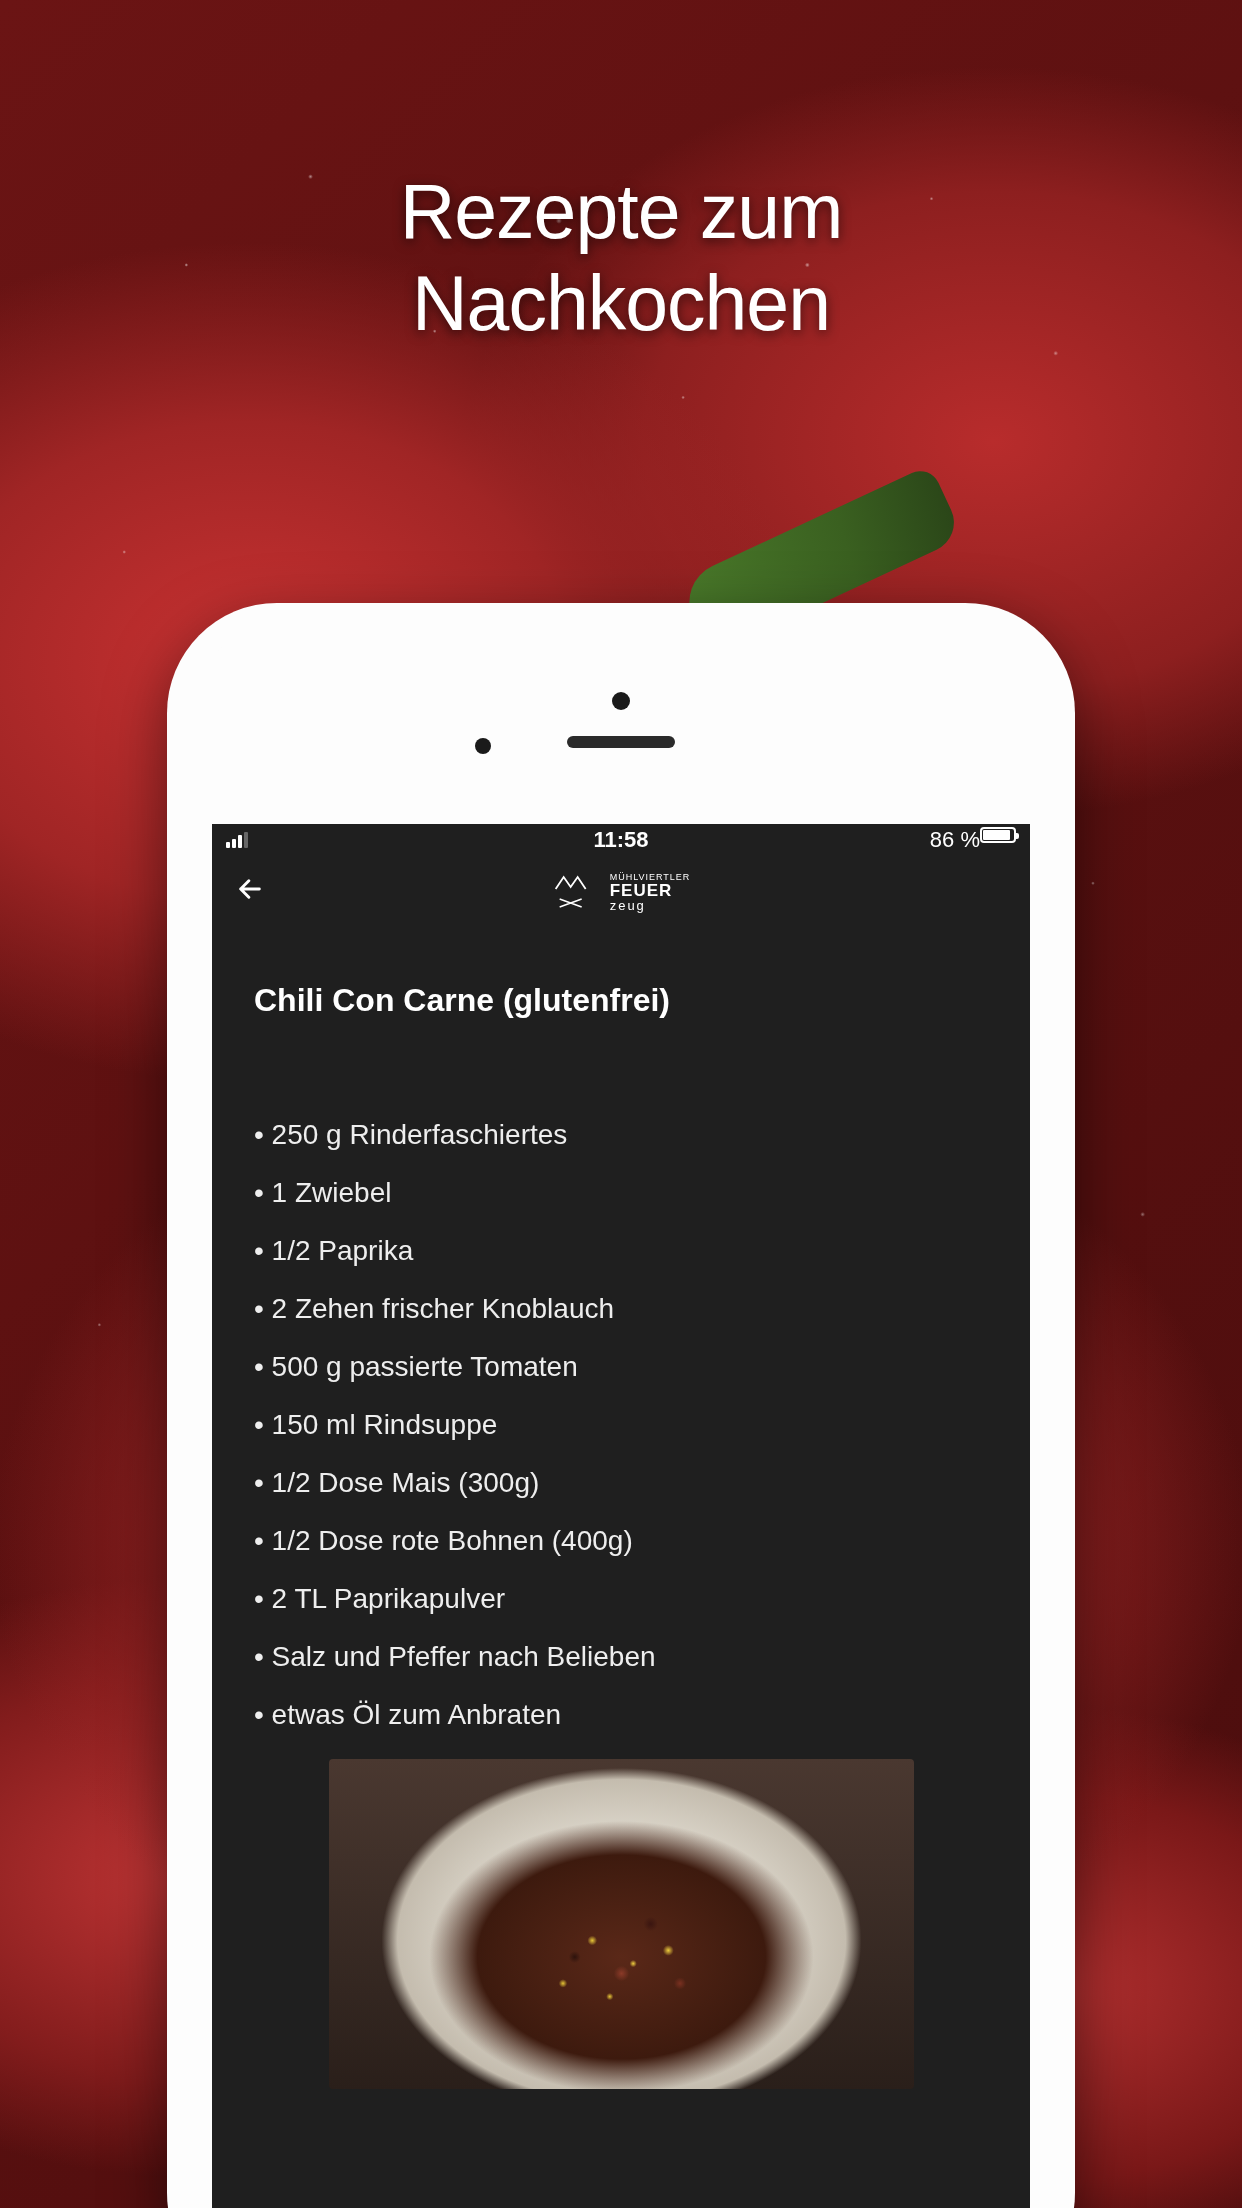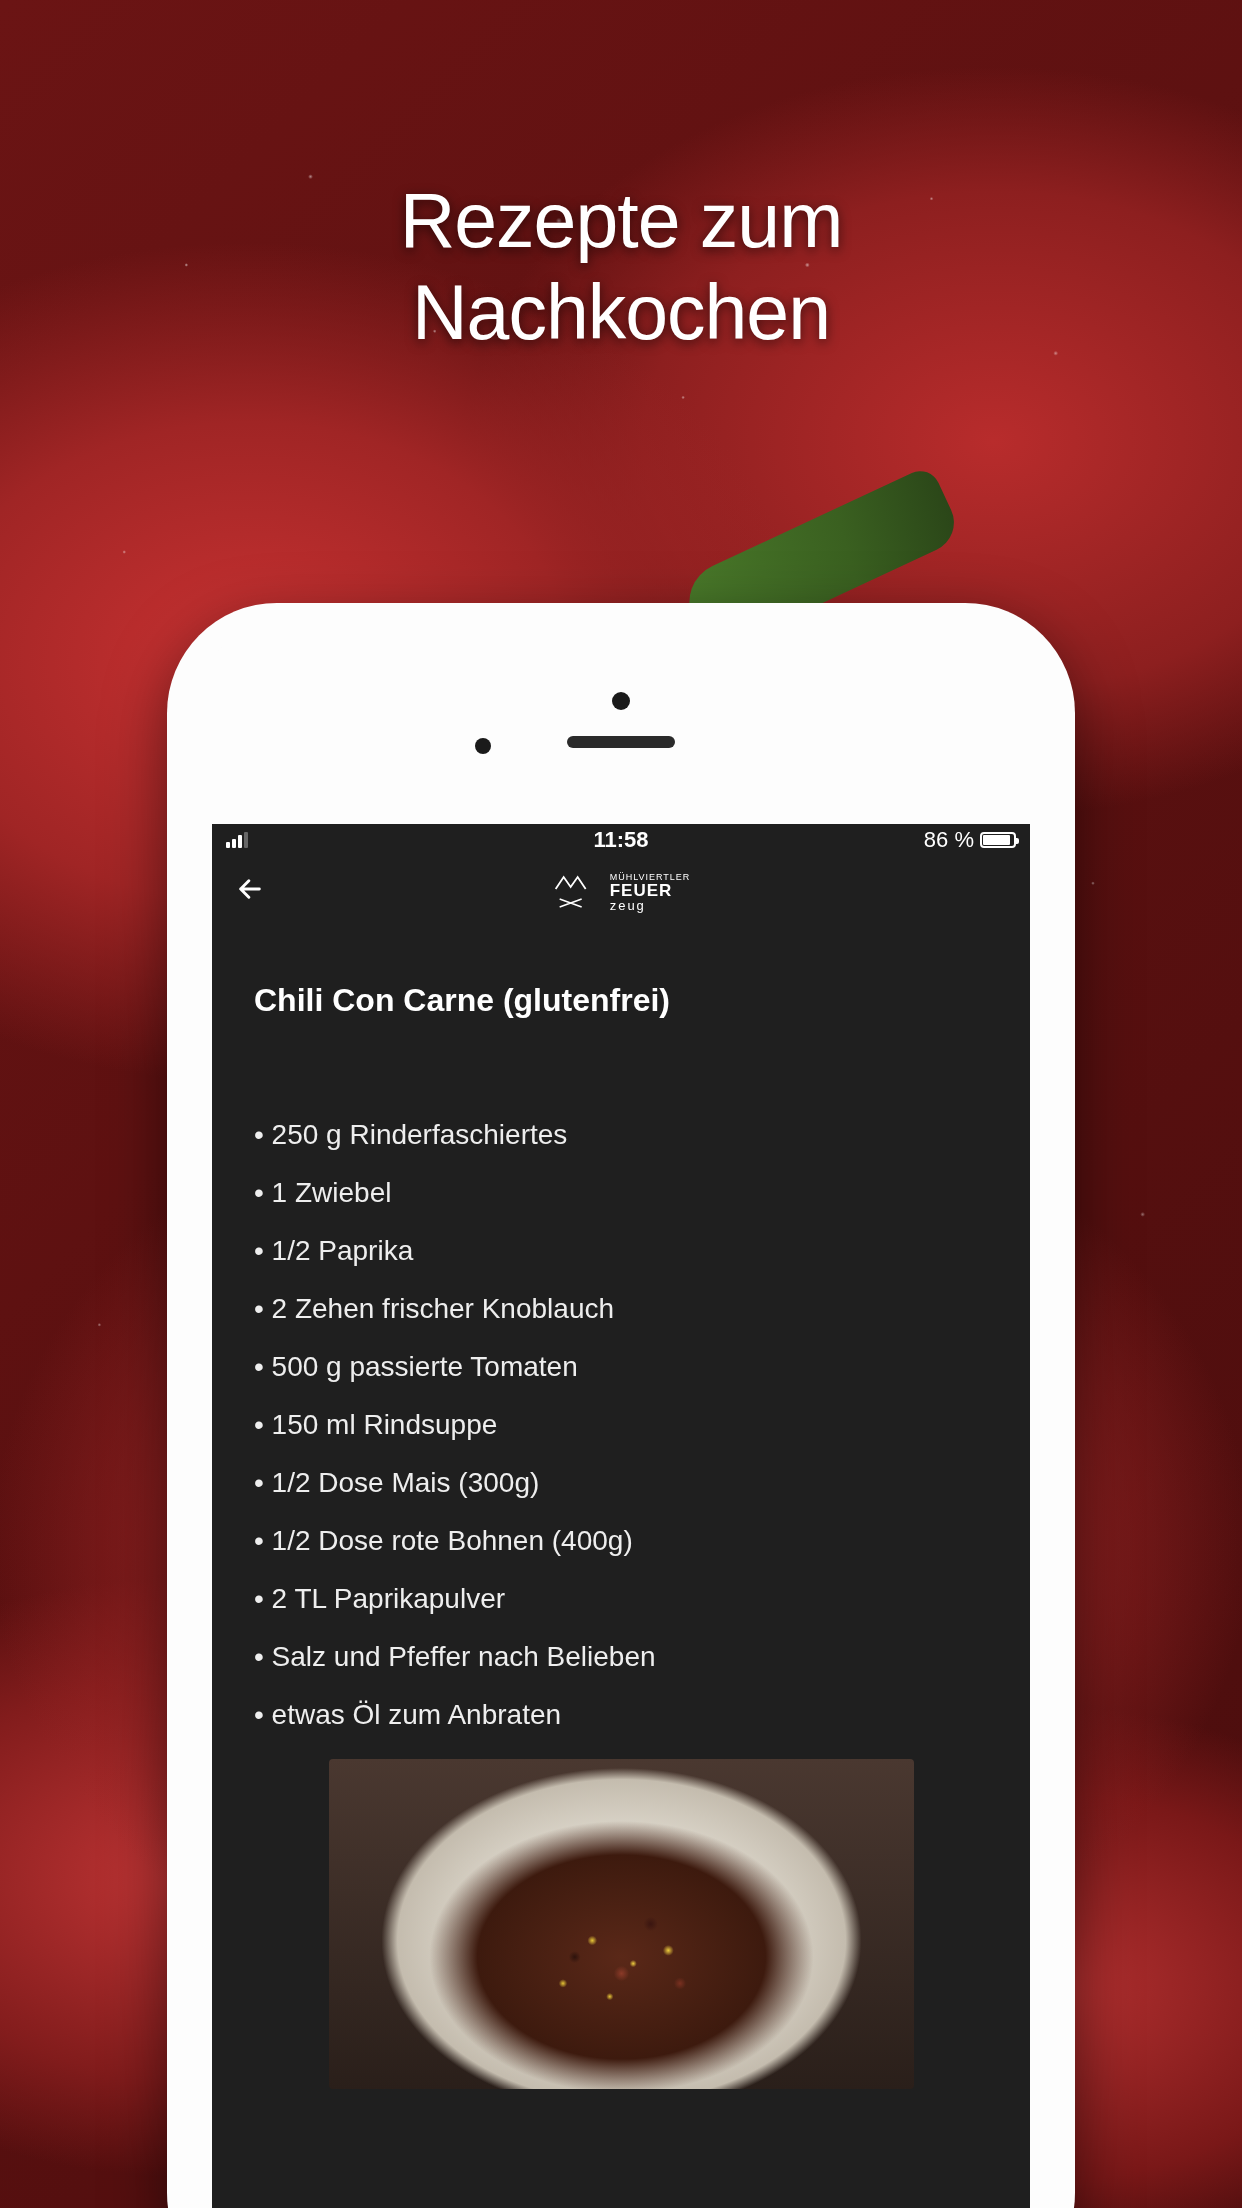--- a/index.html
+++ b/index.html
@@ -49,21 +49,21 @@
   position: absolute;
   width: 280px; height: 80px;
   top: 520px; left: 680px;
   background: linear-gradient(100deg, #4a7a2a 0%, #3a6020 60%, #2a4518 100%);
   border-radius: 40px 20px 30px 15px;
   transform: rotate(-25deg);
 }
 
 .promo-title {
   position: absolute;
-  top: 174px;
+  top: 165px;
   left: 50%;
   transform: translateX(-50%);
   color: #fff;
   font-size: 77px;
   font-weight: 400;
   text-align: center;
   line-height: 1.2;
   text-shadow: 0 3px 12px rgba(0,0,0,0.6);
   white-space: pre;
   letter-spacing: -1px;
@@ -148,21 +148,21 @@
 .signal-bars span {
   width: 4px;
   background: #fff;
   border-radius: 1px;
 }
 .signal-bars span:nth-child(1){height:6px}
 .signal-bars span:nth-child(2){height:9px}
 .signal-bars span:nth-child(3){height:13px}
 .signal-bars span:nth-child(4){height:16px;background:#666}
 .status-center { position:absolute; left:50%; transform:translateX(-50%); font-weight:600; }
-.status-right { display:flex; align-items:center; gap:6px; }
+.status-right { display:flex; }
 .battery-icon {
   width: 36px; height: 16px;
   border: 2px solid #fff;
   border-radius: 4px;
   position: relative;
   display:flex; align-items:center;
 }
 .battery-icon::after{
   content:"";
   position:absolute; right:-5px; top:4px;

